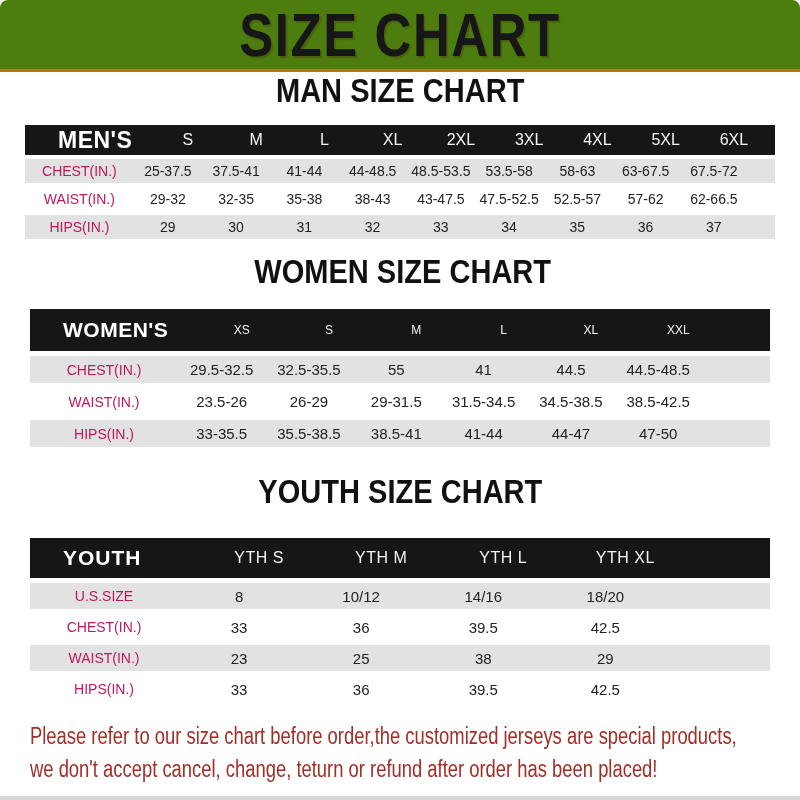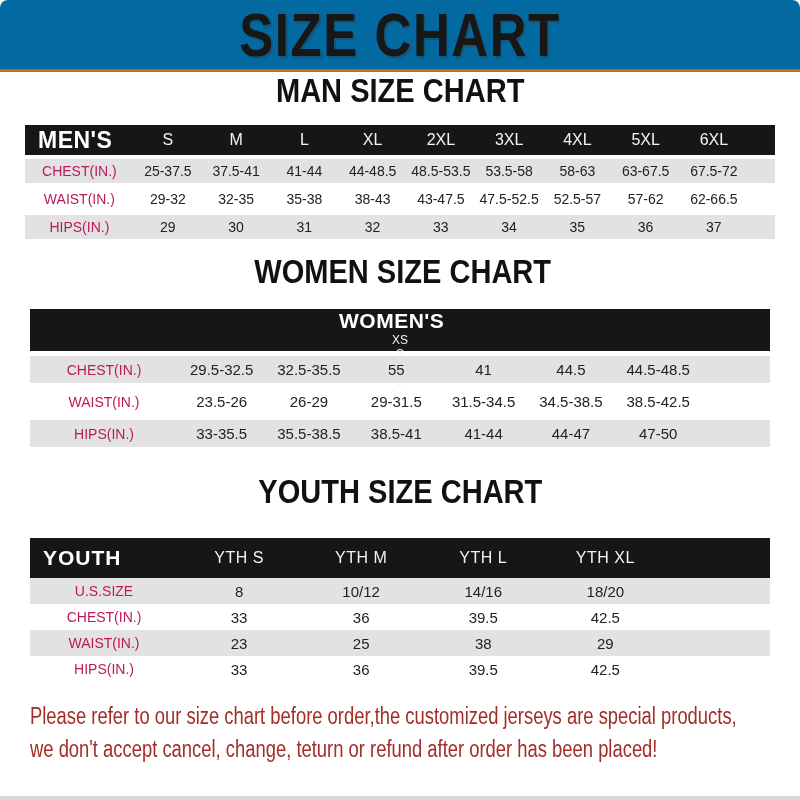--- a/index.html
+++ b/index.html
@@ -7,21 +7,21 @@
     width:800px;height:800px;
     background:#ffffff;
     font-family:"Liberation Sans",sans-serif;
     overflow:hidden;
   }
   .page{position:relative;width:800px;height:800px;background:#fff;}
 
   
   .banner{
     height:69px;
-    background:#0369a1;
+    background:#4d7c0f;
     border-bottom:3px solid #C76F12;
     border-radius:8px 8px 0 0;
     display:flex;align-items:center;justify-content:center;
   }
   .banner-text{
     font-size:62px;font-weight:bold;color:#171717;
     letter-spacing:2px;line-height:69px;
     transform:scaleX(0.82);
     text-shadow:2px 2px 1px rgba(70,35,0,0.28);
     white-space:nowrap;
@@ -37,41 +37,41 @@
     transform:scaleX(0.88);white-space:nowrap;
   }
 
   
   .size-table{display:flex;flex-direction:column;}
   .trow{display:flex;align-items:center;width:100%;}
   .thead{background:#161616;color:#fff;}
   .shaded{background:#E2E2E2;}
   .plain{background:#ffffff;}
   .tlabel{text-align:center;font-size:14px;color:#be185d;}
-  .thead .tlabel{text-align:left;padding-left:13px;font-weight:bold;color:#fff;box-sizing:border-box;}
+  .thead .tlabel{text-align:left;padding-left:13px;font-weight:bold;color:#fff;box-sizing:border-box;margin-left:20px;}
   .tcell{text-align:center;font-size:15px;color:#222;}
   .thead .tcell{color:#f3f3f3;}
 
   .t-men{margin:12px 25px 0;gap:4px;}
   .t-men .thead{height:30px;}
   .t-men .trow:not(.thead){height:24px;}
   .t-men .tlabel{width:14.5%;}
   .t-men .tcell{width:9.1%;font-size:14px;}
   .t-men .thead .tlabel{font-size:23px;letter-spacing:0.5px;}
   .t-men .thead .tcell{font-size:16px;}
 
   .t-women{margin:15px 30px 0;gap:5px;}
-  .t-women .thead{height:42px;flex-direction:column;}
+  .t-women .thead{height:42px;}
   .t-women .trow:not(.thead){height:27px;}
   .t-women .tlabel{width:20%;}
   .t-women .tcell{width:11.8%;}
   .t-women .thead .tlabel{font-size:21px;letter-spacing:0.5px;}
   .t-women .thead .tcell{font-size:12px;}
 
-  .t-youth{margin:24px 30px 0;}
+  .t-youth{margin:24px 30px 0;gap:5px;}
   .t-youth .thead{height:40px;}
   .t-youth .trow:not(.thead){height:26px;}
   .t-youth .tlabel{width:20%;}
   .t-youth .tcell{width:16.5%;}
   .t-youth .thead .tlabel{font-size:21px;letter-spacing:1px;}
   .t-youth .thead .tcell{font-size:16px;letter-spacing:0.5px;}
 
   
   .note{margin:18px 0 0 30px;}
   .note-line{

